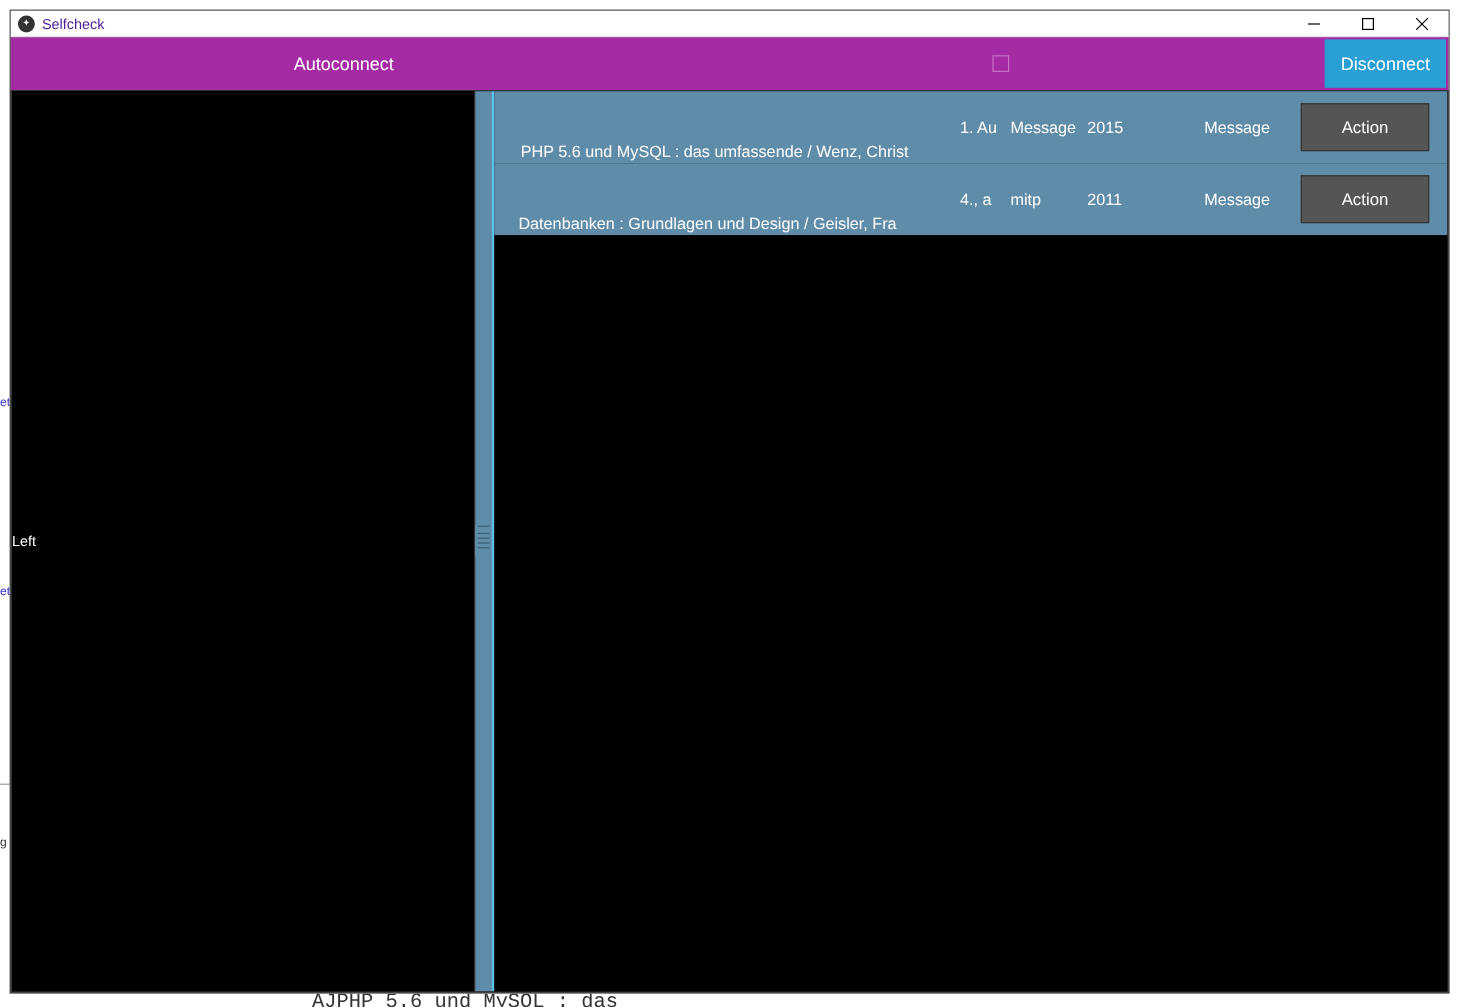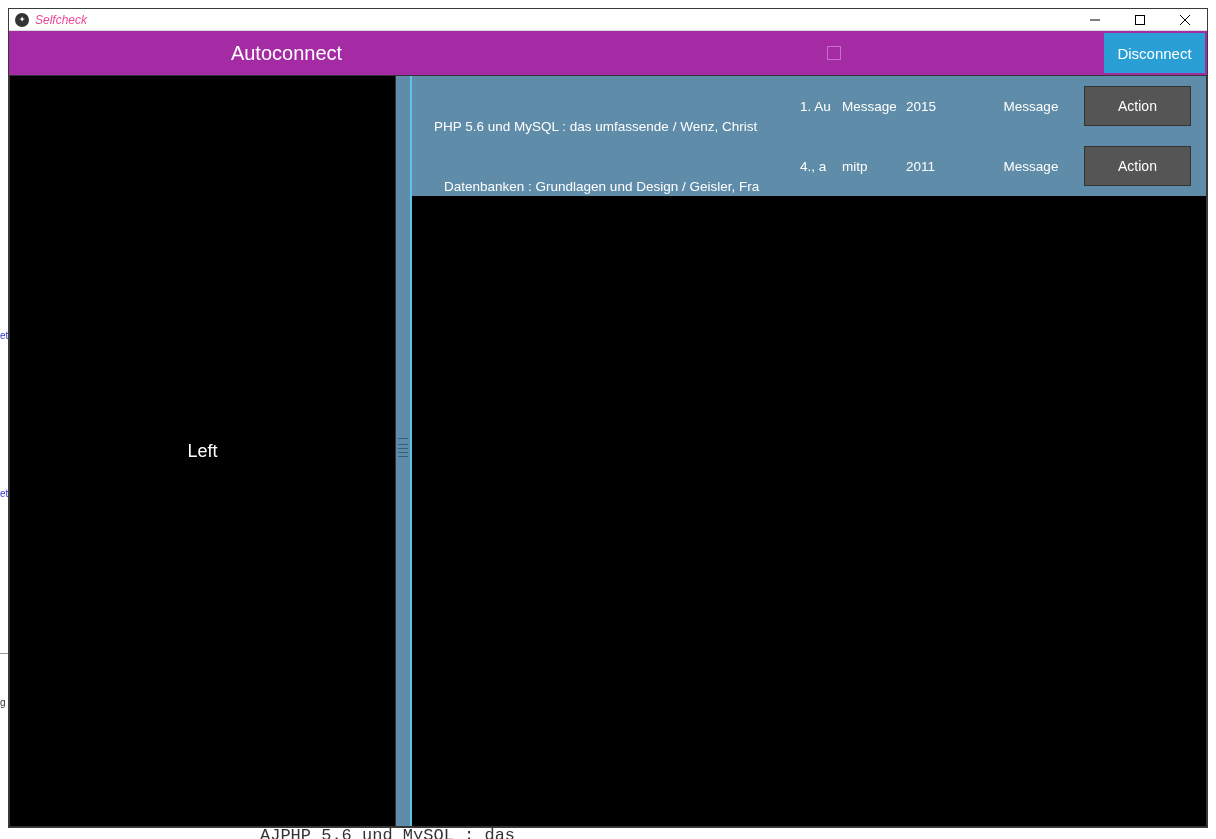--- a/index.html
+++ b/index.html
@@ -11,52 +11,52 @@
   }
   .titlebar {
     height: 22px; background: #fff; display: flex; align-items: center;
     border-bottom: 1px solid #ddd;
   }
   .titlebar-icon {
     width: 14px; height: 14px; border-radius: 50%; background: #333;
     margin-left: 6px; display: flex; align-items: center; justify-content: center;
     color: #fff; font-size: 8px; line-height: 1;
   }
-  .titlebar-title { font-size: 12px; margin-left: 6px; color: #ec4899; flex: 1; font-style: italic; }
+  .titlebar-title { font-size: 12px; margin-left: 6px; color: #4c1d95; flex: 1; }
   .titlebar-btn {
     width: 45px; height: 20px; display: flex; align-items: center; justify-content: center;
     font-size: 12px; color: #000; cursor: default;
   }
   .titlebar-btn svg { width: 10px; height: 10px; }
   
   .toolbar {
     height: 44px; background: #a52ba5; display: flex; align-items: stretch; color: #fff;
   }
   .toolbar-label {
     flex: 0 0 555px; display: flex; align-items: center; justify-content: center;
-    font-size: 20px; color: #fff;
+    font-size: 15px; color: #fff;
   }
   .toolbar-check-wrap {
     flex: 0 0 540px; display: flex; align-items: center; justify-content: center;
   }
   .toolbar-check {
     width: 14px; height: 14px; border: 1px solid #c86fc8; background: transparent;
   }
   .toolbar-btn {
     flex: 1; margin: 2px 2px 2px 0; background: #2a9fd6; color: #fff;
     display: flex; align-items: center; justify-content: center;
     border: 1px solid #2a9fd6; font-size: 15px;
   }
   
   .main {
     flex: 1; display: flex; background: #000; border: 1px solid #333;
   }
   .left-panel {
-    width: 386px; background: #000; display: flex; align-items: center; justify-content: center;
-    color: #fff; font-size: 18px; border-right: 1px solid #333;
+    width: 386px; background: #000; display: flex; align-items: center; justify-content: flex-start;
+    color: #fff; font-size: 12px; border-right: 1px solid #333;
   }
   .splitter {
     width: 14px; background: #5f8ca8; position: relative;
   }
   .splitter-handle {
     position: absolute; left: 0; right: 0; top: 50%; transform: translateY(-50%);
     height: 26px; background: #5f8ca8;
   }
   .splitter-handle::before,
   .splitter-handle::after {
@@ -157,21 +157,21 @@
         <div class="item-ed">1. Au</div>
         <div class="item-pub">Message</div>
         <div class="item-year">2015</div>
         <div class="item-msg">Message</div>
         <div class="item-action-wrap">
           <div class="item-action">Action</div>
         </div>
       </div>
 
       <div class="item-row">
-        <div class="item-title" style="padding-left:32px;">Datenbanken : Grundlagen und Design / Geisler, Fra</div>
+        <div class="item-title" style="padding-left:20px;">Datenbanken : Grundlagen und Design / Geisler, Fra</div>
         <div class="item-ed">4., a</div>
         <div class="item-pub">mitp</div>
         <div class="item-year">2011</div>
         <div class="item-msg">Message</div>
         <div class="item-action-wrap">
           <div class="item-action">Action</div>
         </div>
       </div>
 
       <div class="right-empty"></div>

